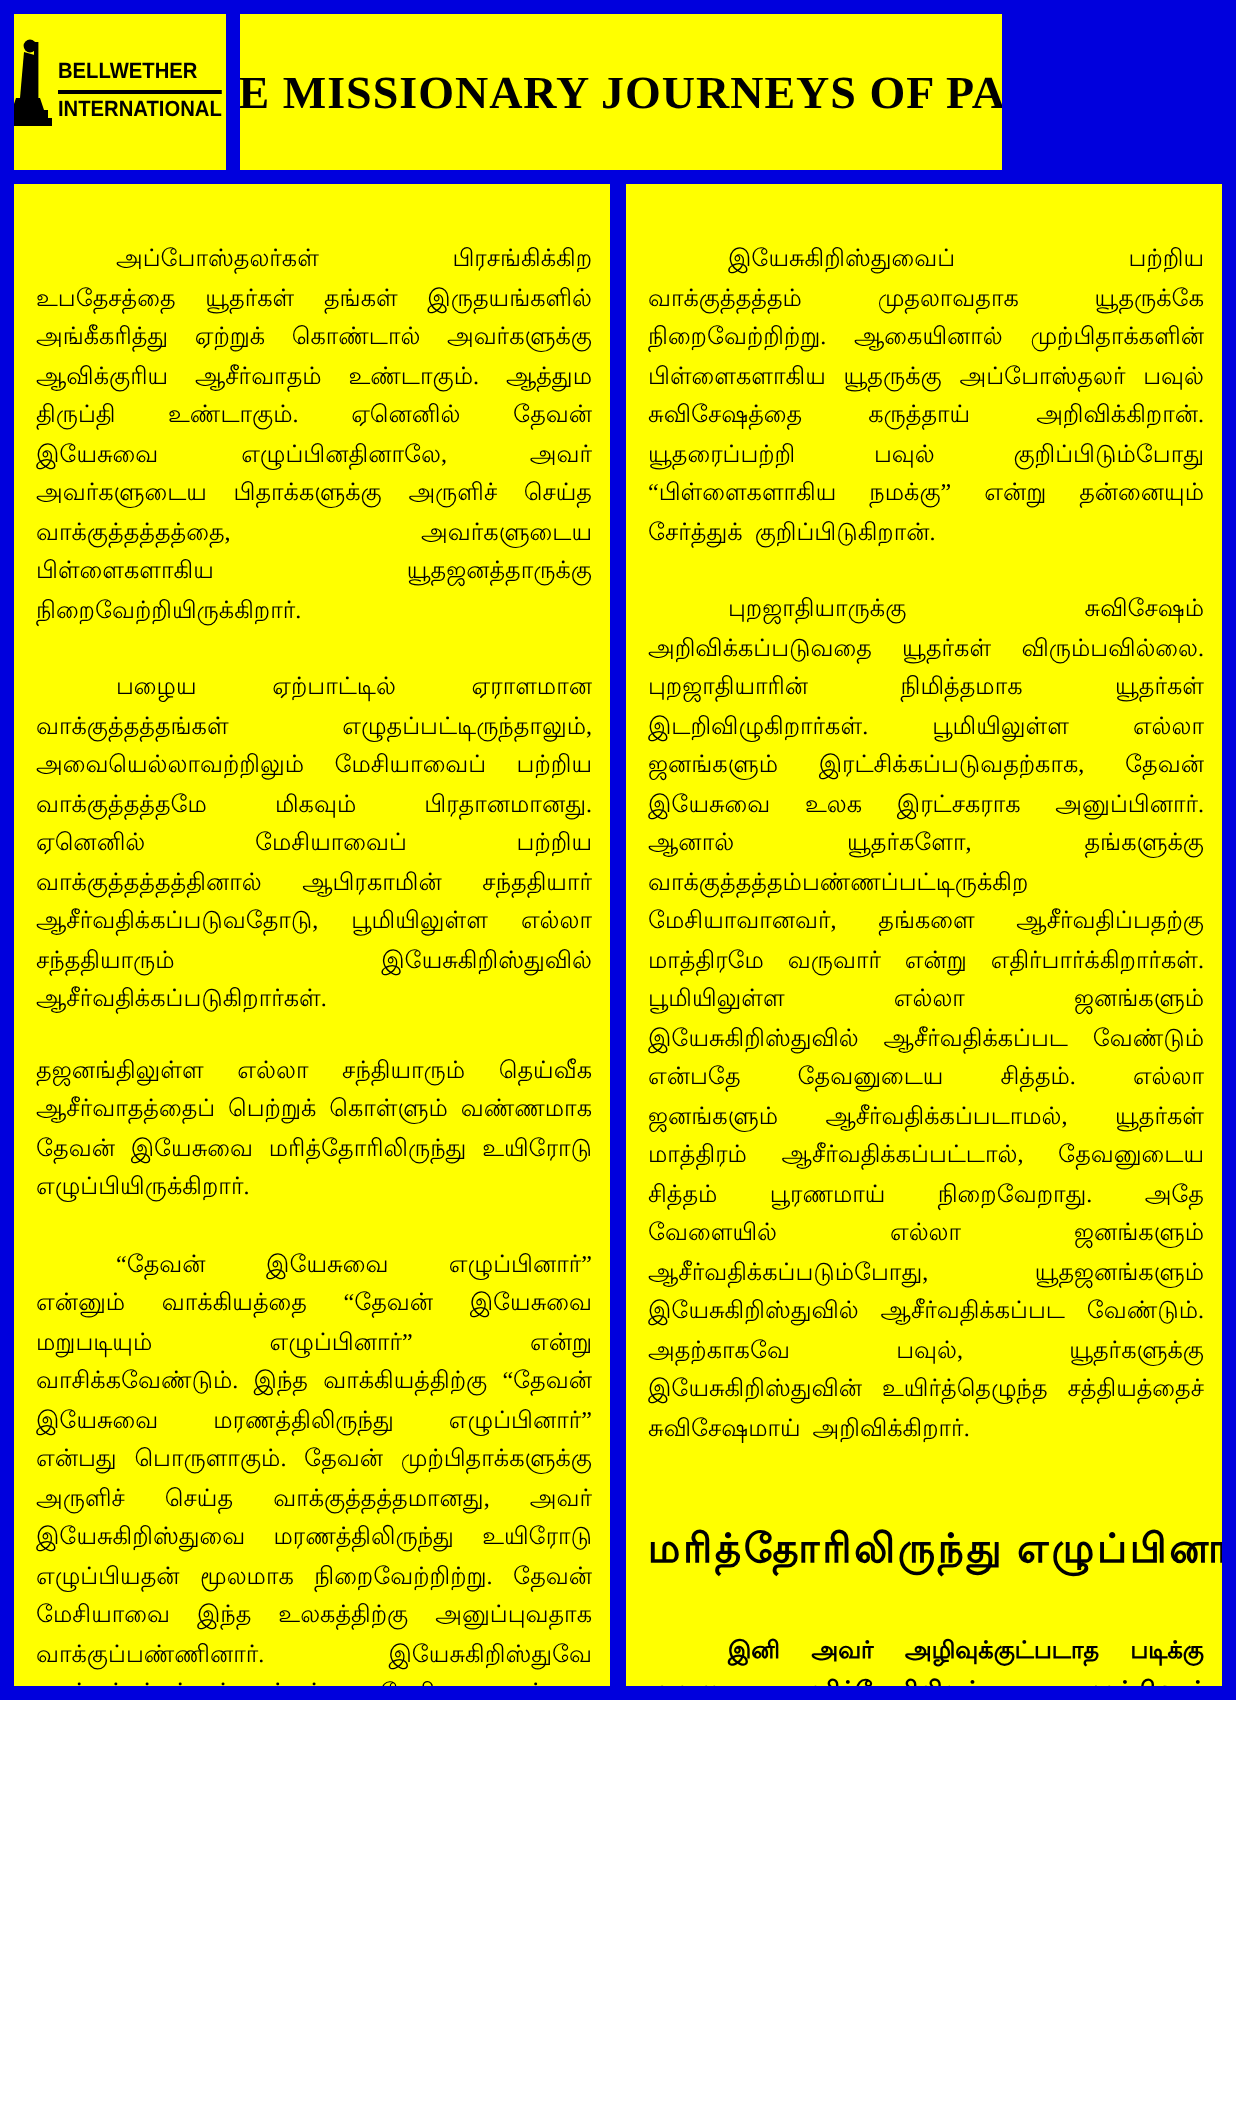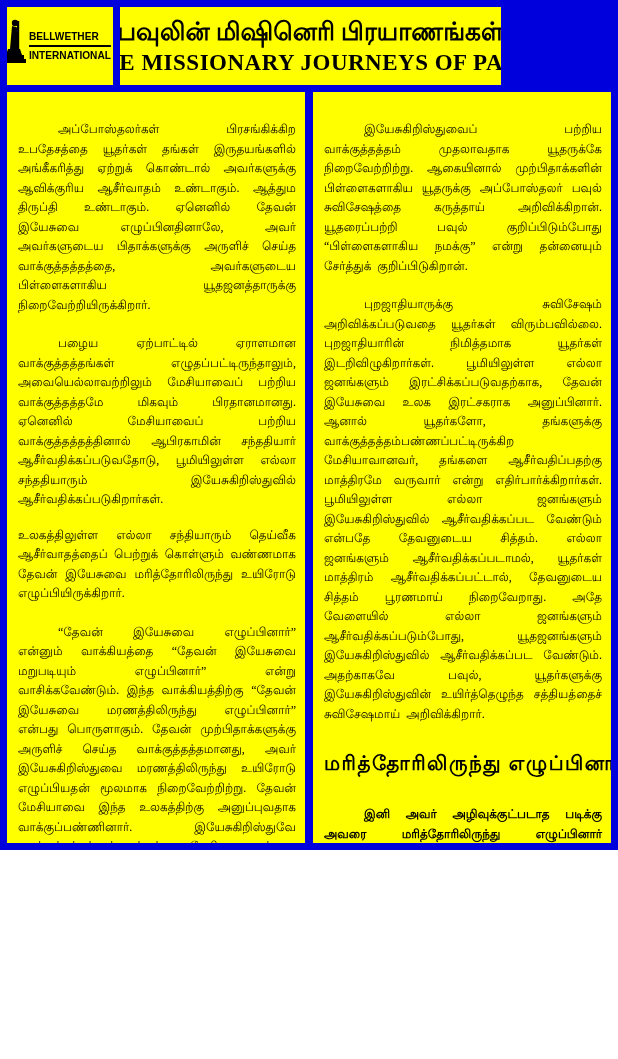--- a/index.html
+++ b/index.html
@@ -64,21 +64,21 @@
   .para {
     margin: 0 0 19px 0;
     font-size: 12px;
     line-height: 19.5px;
     text-align: justify;
     text-indent: 40px;
     word-spacing: 3px;
   }
   .para.flush { text-indent: 0; }
   .para.no-gap { margin-bottom: 16px; }
-  .para.big-gap { margin-bottom: 28px; }
+  .para.big-gap { margin-bottom: 40px; }
   .para.bold { font-weight: bold; }
   .section-heading {
     font-weight: bold;
     font-size: 20px;
     letter-spacing: 1.5px;
     margin: 4px 0 28px 0;
     white-space: nowrap;
   }
 </style>
 </head>
@@ -101,33 +101,32 @@
           </g>
         </svg>
       </span>
       <span class="logo-text">
         <div class="l1">BELLWETHER</div>
         <div class="l2">INTERNATIONAL</div>
       </span>
     </div>
 
     <div class="hcell title-box">
-      <div class="title-ta">பவுலின் மிஷினெரி பிரயாணங்கள்</div>
       <div class="title-en">THE MISSIONARY JOURNEYS OF PAUL</div>
     </div>
 
 
   </div>
 
   <div class="bodygrid">
 
     <div class="col">
       <p class="para">அப்போஸ்தலர்கள் பிரசங்கிக்கிற உபதேசத்தை யூதர்கள் தங்கள் இருதயங்களில் அங்கீகரித்து ஏற்றுக் கொண்டால் அவர்களுக்கு ஆவிக்குரிய ஆசீர்வாதம் உண்டாகும். ஆத்தும திருப்தி உண்டாகும். ஏனெனில் தேவன் இயேசுவை எழுப்பினதினாலே, அவர் அவர்களுடைய பிதாக்களுக்கு அருளிச் செய்த வாக்குத்தத்தத்தை, அவர்களுடைய பிள்ளைகளாகிய யூதஜனத்தாருக்கு நிறைவேற்றியிருக்கிறார்.</p>
       <p class="para no-gap">பழைய ஏற்பாட்டில் ஏராளமான வாக்குத்தத்தங்கள் எழுதப்பட்டிருந்தாலும், அவையெல்லாவற்றிலும் மேசியாவைப் பற்றிய வாக்குத்தத்தமே மிகவும் பிரதானமானது. ஏனெனில் மேசியாவைப் பற்றிய வாக்குத்தத்தத்தினால் ஆபிரகாமின் சந்ததியார் ஆசீர்வதிக்கப்படுவதோடு, பூமியிலுள்ள எல்லா சந்ததியாரும் இயேசுகிறிஸ்துவில் ஆசீர்வதிக்கப்படுகிறார்கள்.</p>
-      <p class="para flush">உலகத்திலுள்ள எல்லா சந்தியாரும் தெய்வீக ஆசீர்வாதத்தைப் பெற்றுக் கொள்ளும் வண்ணமாக தேவன் இயேசுவை மரித்தோரிலிருந்து உயிரோடு எழுப்பியிருக்கிறார்.</p>
+      <p class="para flush">தஜனங்திலுள்ள எல்லா சந்தியாரும் தெய்வீக ஆசீர்வாதத்தைப் பெற்றுக் கொள்ளும் வண்ணமாக தேவன் இயேசுவை மரித்தோரிலிருந்து உயிரோடு எழுப்பியிருக்கிறார்.</p>
       <p class="para">“தேவன் இயேசுவை எழுப்பினார்” என்னும் வாக்கியத்தை “தேவன் இயேசுவை மறுபடியும் எழுப்பினார்” என்று வாசிக்கவேண்டும். இந்த வாக்கியத்திற்கு “தேவன் இயேசுவை மரணத்திலிருந்து எழுப்பினார்” என்பது பொருளாகும். தேவன் முற்பிதாக்களுக்கு அருளிச் செய்த வாக்குத்தத்தமானது, அவர் இயேசுகிறிஸ்துவை மரணத்திலிருந்து உயிரோடு எழுப்பியதன் மூலமாக நிறைவேற்றிற்று. தேவன் மேசியாவை இந்த உலகத்திற்கு அனுப்புவதாக வாக்குப்பண்ணினார். இயேசுகிறிஸ்துவே வாக்குத்தத்தம்பண்ணப்பட்ட மேசியா என்பது, தேவன் இயேசுகிறிஸ்துவை உயிரோடு எழுப்பியதினால் நிரூபிக்கப்பட்டிருக்கிறது.</p>
     </div>
 
     <div class="col">
       <p class="para">இயேசுகிறிஸ்துவைப் பற்றிய வாக்குத்தத்தம் முதலாவதாக யூதருக்கே நிறைவேற்றிற்று. ஆகையினால் முற்பிதாக்களின் பிள்ளைகளாகிய யூதருக்கு அப்போஸ்தலர் பவுல் சுவிசேஷத்தை கருத்தாய் அறிவிக்கிறான். யூதரைப்பற்றி பவுல் குறிப்பிடும்போது “பிள்ளைகளாகிய நமக்கு” என்று தன்னையும் சேர்த்துக் குறிப்பிடுகிறான்.</p>
       <p class="para big-gap">புறஜாதியாருக்கு சுவிசேஷம் அறிவிக்கப்படுவதை யூதர்கள் விரும்பவில்லை. புறஜாதியாரின் நிமித்தமாக யூதர்கள் இடறிவிழுகிறார்கள். பூமியிலுள்ள எல்லா ஜனங்களும் இரட்சிக்கப்படுவதற்காக, தேவன் இயேசுவை உலக இரட்சகராக அனுப்பினார். ஆனால் யூதர்களோ, தங்களுக்கு வாக்குத்தத்தம்பண்ணப்பட்டிருக்கிற மேசியாவானவர், தங்களை ஆசீர்வதிப்பதற்கு மாத்திரமே வருவார் என்று எதிர்பார்க்கிறார்கள். பூமியிலுள்ள எல்லா ஜனங்களும் இயேசுகிறிஸ்துவில் ஆசீர்வதிக்கப்பட வேண்டும் என்பதே தேவனுடைய சித்தம். எல்லா ஜனங்களும் ஆசீர்வதிக்கப்படாமல், யூதர்கள் மாத்திரம் ஆசீர்வதிக்கப்பட்டால், தேவனுடைய சித்தம் பூரணமாய் நிறைவேறாது. அதே வேளையில் எல்லா ஜனங்களும் ஆசீர்வதிக்கப்படும்போது, யூதஜனங்களும் இயேசுகிறிஸ்துவில் ஆசீர்வதிக்கப்பட வேண்டும். அதற்காகவே பவுல், யூதர்களுக்கு இயேசுகிறிஸ்துவின் உயிர்த்தெழுந்த சத்தியத்தைச் சுவிசேஷமாய் அறிவிக்கிறார்.</p>
       <div class="section-heading">மரித்தோரிலிருந்து எழுப்பினார்</div>
       <p class="para bold">இனி அவர் அழிவுக்குட்படாத படிக்கு அவரை மரித்தோரிலிருந்து எழுப்பினார் என்பதைக்குறித்து: தாவீதுக்கு அருளின நிச்சயமான கிருபைகளை உங்களுக்குக் கட்டளையிடுவேன் என்று திருவுளம்பற்றினார் (அப் 13:34).</p>
     </div>
 

